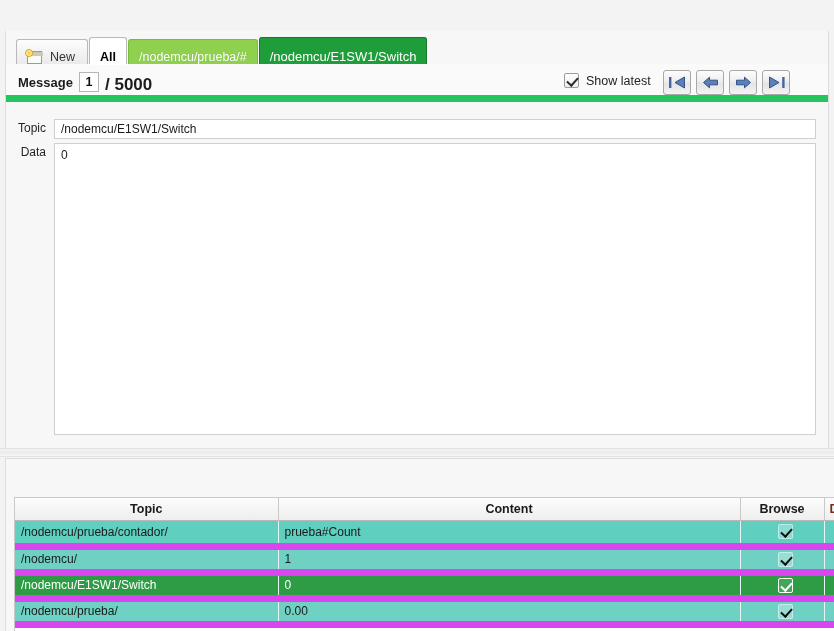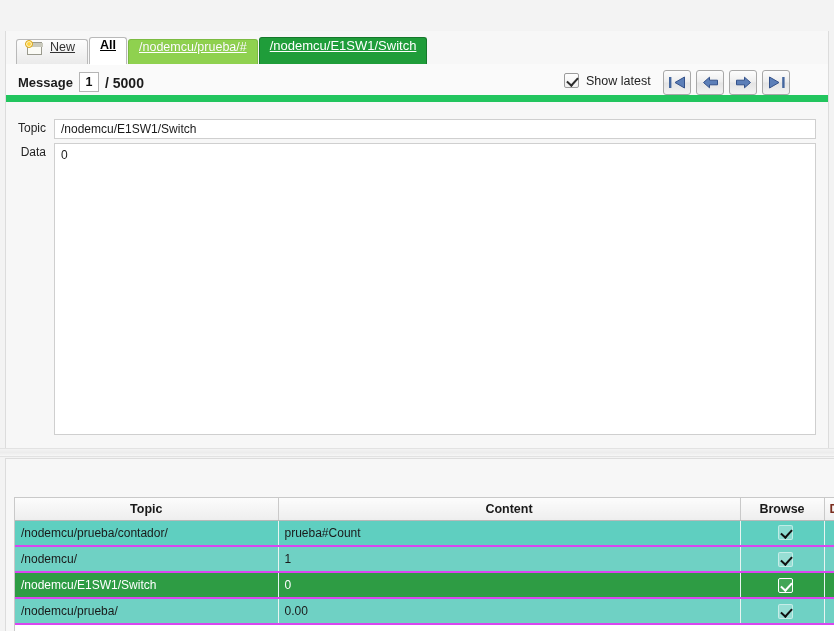--- a/index.html
+++ b/index.html
@@ -61,32 +61,31 @@
     position: absolute;
     left: 0; top: 5px;
     height: 28px;
     display: flex;
     align-items: flex-end;
     padding-left: 10px;
     gap: 1px;
   }
   .tab {
     height: 25px;
-    display: flex; align-items: flex-start;
+    display: flex; align-items: flex-end;
     padding: 0 10px;
     font-size: 12.5px;
     border: 1px solid #b9b9b9;
     border-bottom: none;
     border-radius: 3px 3px 0 0;
     background: linear-gradient(to bottom, #fdfdfd 0%, #eaeaea 100%);
     color: #222;
     white-space: nowrap;
     cursor: default;
     position: relative;
-    text-decoration: underline;
   }
   .tab.new {
     padding: 0 12px 0 8px;
     gap: 7px;
     color: #333;
   }
   .tab.selected {
     background: #ffffff;
     border-color: #b9b9b9;
     font-weight: bold;
@@ -168,21 +167,21 @@
     width: 20px; height: 20px;
     border: 1px solid #b5b5b5;
     background: #ffffff;
     display: flex; align-items: center; justify-content: center;
     font-size: 12.5px; font-weight: bold;
     color: #111;
   }
   .msgtotal {
     position: absolute;
     left: 99px; top: 11px;
-    font-size: 14px; font-weight: bold;
+    font-size: 17px; font-weight: bold;
     color: #1c1c1c;
   }
 
   .showlatest-wrap {
     position: absolute;
     left: 558px; top: 9px;
     display: flex; align-items: flex-end; gap: 7px;
   }
   .cbx {
     width: 15px; height: 15px;
@@ -344,21 +343,21 @@
     border-right: 1px solid #e8f4f1;
     font-size: 12px;
     padding: 0 0 0 6px;
     color: #1a1a1a;
     white-space: nowrap;
     overflow: hidden;
   }
   tr.r-teal td { background: #5fcfc0; }
   tr.r-teal2 td { background: #6fd1c4; }
   tr.r-green td { background: #2e9c44; color: #ffffff; }
-  tr.r-sep td { border-bottom: 2px solid #d946ef; }
+  tr.r-sep td { border-bottom: 7px solid #d946ef; }
   td.c-check { text-align: center; padding: 0; }
   .tblcbx {
     display: inline-block;
     width: 15px; height: 15px;
     background: rgba(255,255,255,.28);
     border: 1px solid rgba(255,255,255,.45);
     border-radius: 2px;
     position: relative;
     vertical-align: middle;
   }

